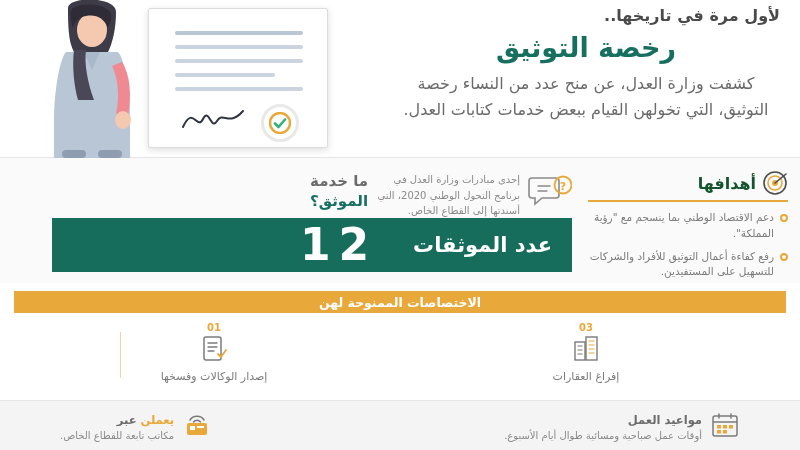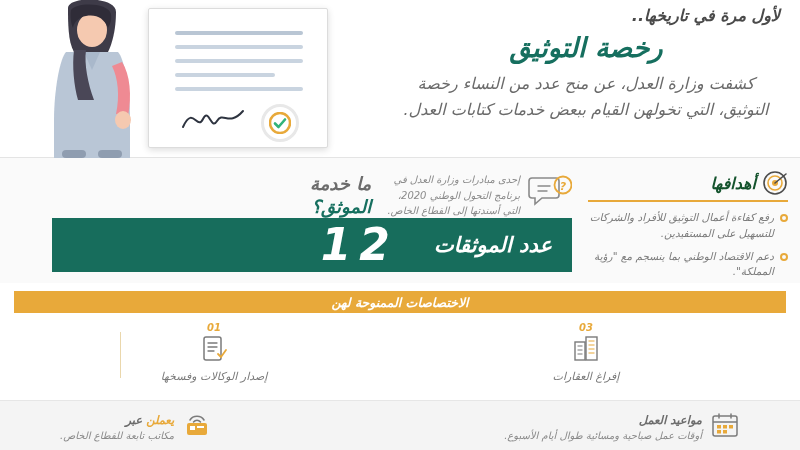--- a/index.html
+++ b/index.html
@@ -6,21 +6,20 @@
   html, body {
     width: 800px; height: 450px;
     font-family: "DejaVu Sans", "Liberation Sans", sans-serif;
     background: #ffffff;
     overflow: hidden;
   }
   .page {
     position: relative;
     width: 800px; height: 348px;
     background: #ffffff;
-    font-style: italic;
   }
 
   
   .hero {
     position: absolute;
     top: 0; left: 0;
     width: 800px; height: 158px;
     background: #ffffff;
     border-bottom: 1px solid #e4e4e4;
   }
@@ -151,21 +150,21 @@
   }
 
   .whatis {
     position: absolute;
     top: 14px; right: 228px;
     width: 262px;
     direction: rtl;
   }
   .whatis-row { display: flex; align-items: flex-start; gap: 8px; }
   .whatis-title {
-    font-size: 18px; font-weight: bold; color: #6c6c6c;
+    font-size: 15px; font-weight: bold; color: #6c6c6c;
     line-height: 1.3; text-align: right; white-space: nowrap;
   }
   .whatis-title .hl { color: #166f5f; }
   .whatis-body {
     font-size: 10px; color: #8a8a8a; line-height: 1.55;
     text-align: right; flex: 1;
   }
   .bubble-icon { width: 44px; height: 40px; flex: 0 0 44px; margin-top:2px;}
 
   .counter {
@@ -320,25 +319,25 @@
             <circle cx="13" cy="13" r="11" fill="none" stroke="#4c4c4c" stroke-width="1.6"></circle>
             <circle cx="13" cy="13" r="7" fill="none" stroke="#e8a93a" stroke-width="1.6"></circle>
             <circle cx="13" cy="13" r="3" fill="#e8a93a"></circle>
             <path d="M13 13 L24 4" stroke="#4c4c4c" stroke-width="1.6" stroke-linecap="round"></path>
           </svg>
         </span>
         <span class="goals-title">أهدافها</span>
       </div>
       <div class="goal-item">
         <span class="goal-dot"></span>
-        <span class="goal-text">رفع كفاءة أعمال التوثيق للأفراد والشركات للتسهيل على المستفيدين.</span>
+        <span class="goal-text">دعم الاقتصاد الوطني بما ينسجم مع "رؤية المملكة".</span>
       </div>
       <div class="goal-item">
         <span class="goal-dot"></span>
-        <span class="goal-text">دعم الاقتصاد الوطني بما ينسجم مع "رؤية المملكة".</span>
+        <span class="goal-text">رفع كفاءة أعمال التوثيق للأفراد والشركات للتسهيل على المستفيدين.</span>
       </div>
     </div>
 
     <div class="whatis">
       <div class="whatis-row">
         <span class="bubble-icon">
           <svg width="44" height="40" viewBox="0 0 44 40">
             <path d="M4 4 H28 A3 3 0 0 1 31 7 V21 A3 3 0 0 1 28 24 H14 L7 30 V24 H4 A3 3 0 0 1 1 21 V7 A3 3 0 0 1 4 4 Z" fill="none" stroke="#8a8a8a" stroke-width="1.6"></path>
             <path d="M10 12 H22 M10 17 H19" stroke="#8a8a8a" stroke-width="1.4" stroke-linecap="round"></path>
             <circle cx="35" cy="11" r="8.5" fill="none" stroke="#e8a93a" stroke-width="1.8"></circle>

